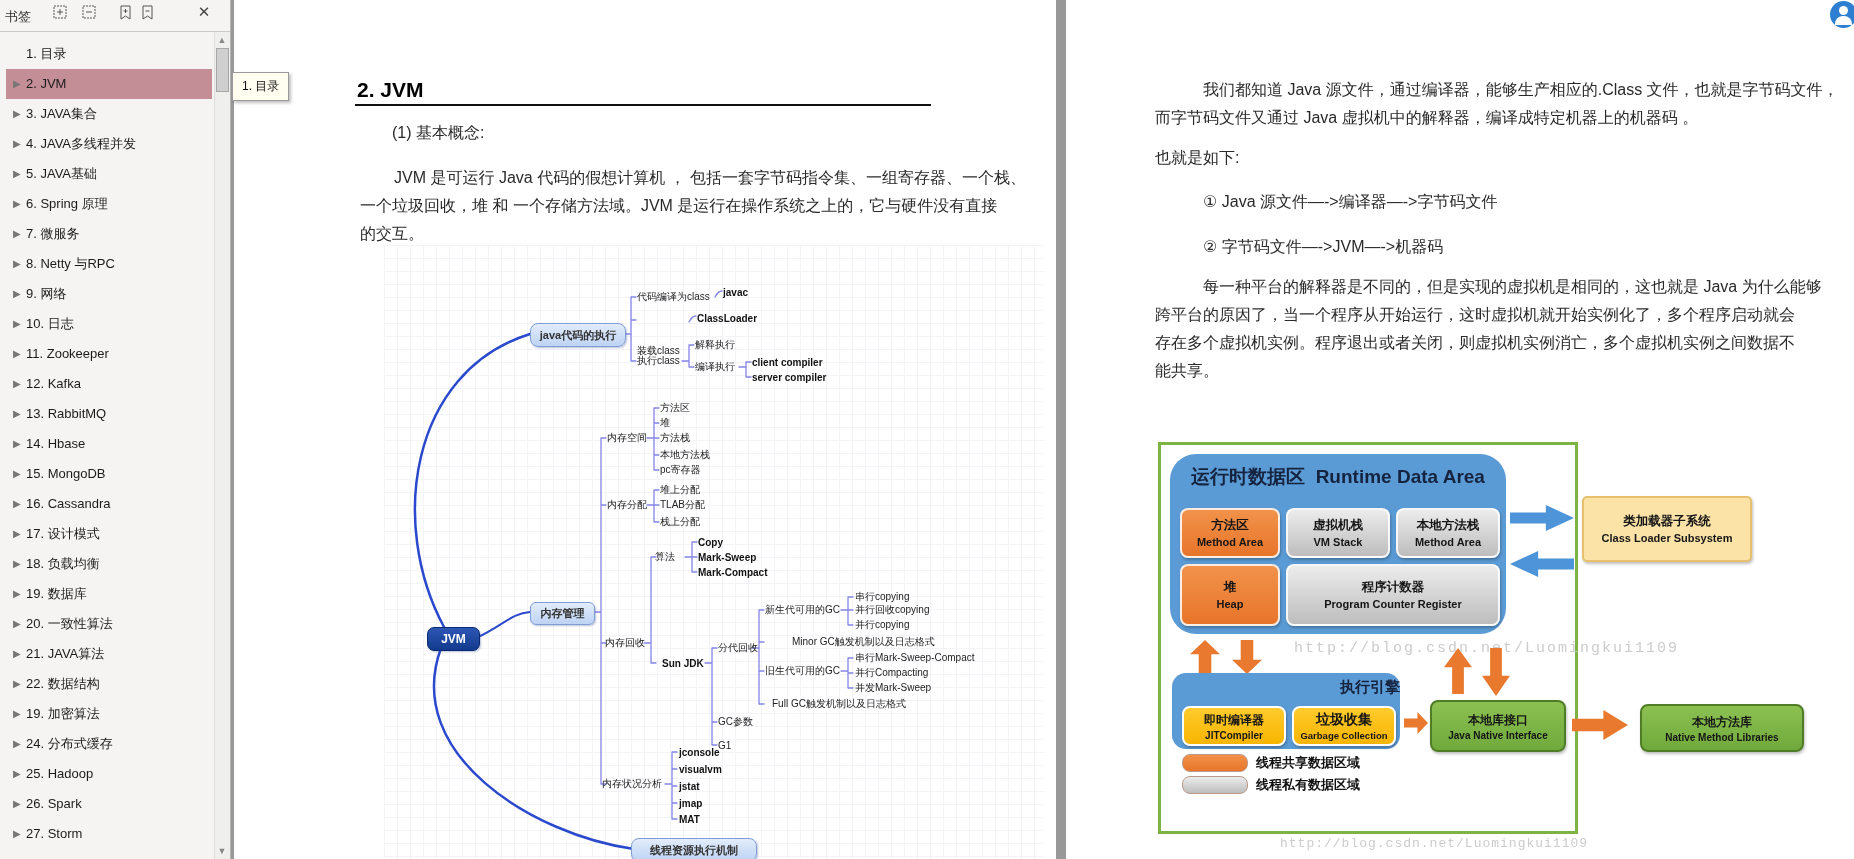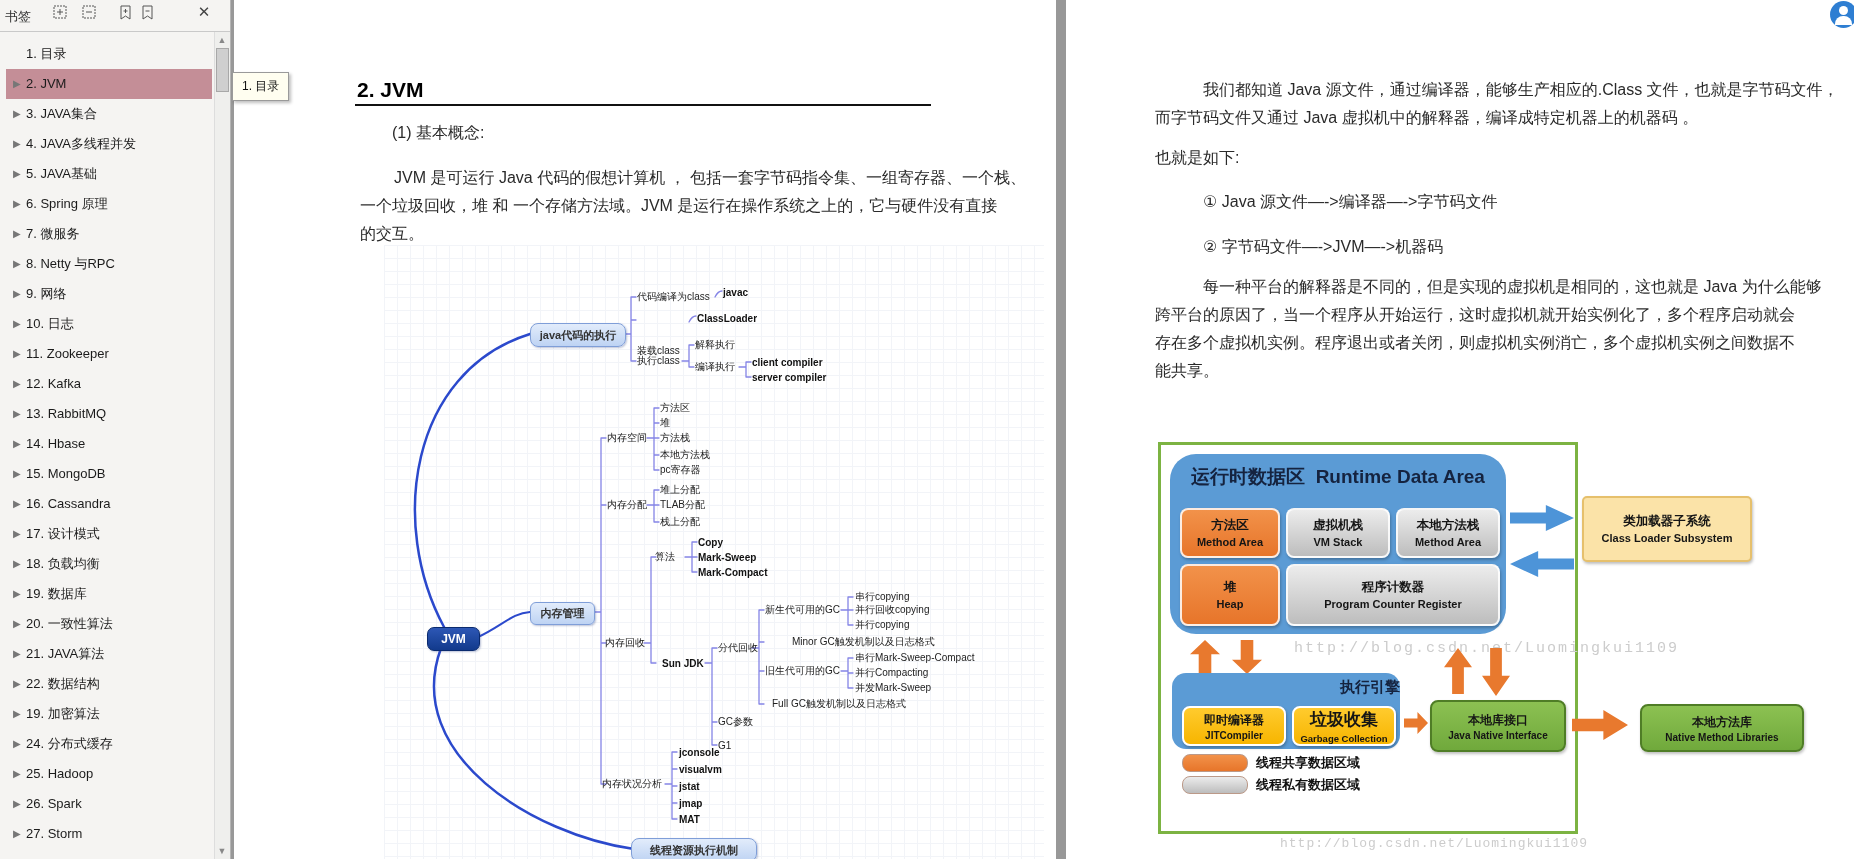--- a/index.html
+++ b/index.html
@@ -358,21 +358,21 @@
   <div class="oarrow arr-down" style="left:166px;top:640px;width:30px;height:34px"></div>
   <div class="wm" style="left:228px;top:640px;font-size:15px;letter-spacing:2px">http://blog.csdn.net/Luomingkui1109</div>
 
   <div id="dg-engine" class="abs"></div>
   <div id="dg-en-title" class="abs">执行引擎</div>
   <div class="dgbox yellow" style="left:116px;top:706px;width:100px;height:36px">
     <div class="cn" style="font-size:12px">即时编译器</div>
       <div class="en" style="font-size:10px">JITCompiler</div>
   </div>
   <div class="dgbox yellow" style="left:226px;top:706px;width:100px;height:36px">
-    <div class="cn" style="font-size:17px">垃圾收集</div>
+    <div class="cn" style="font-size:14px">垃圾收集</div>
       <div class="en" style="font-size:9.5px">Garbage Collection</div>
   </div>
 
   <div class="oarrow arr-right" style="left:338px;top:712px;width:24px;height:22px"></div>
   <div class="oarrow arr-up" style="left:378px;top:648px;width:28px;height:46px"></div>
   <div class="oarrow arr-down" style="left:416px;top:648px;width:28px;height:48px"></div>
   <div class="dgbox green" style="left:364px;top:700px;width:132px;height:48px">
     <div class="cn" style="font-size:12px">本地库接口</div>
       <div class="en" style="font-size:10px">Java Native Interface</div>
   </div>

